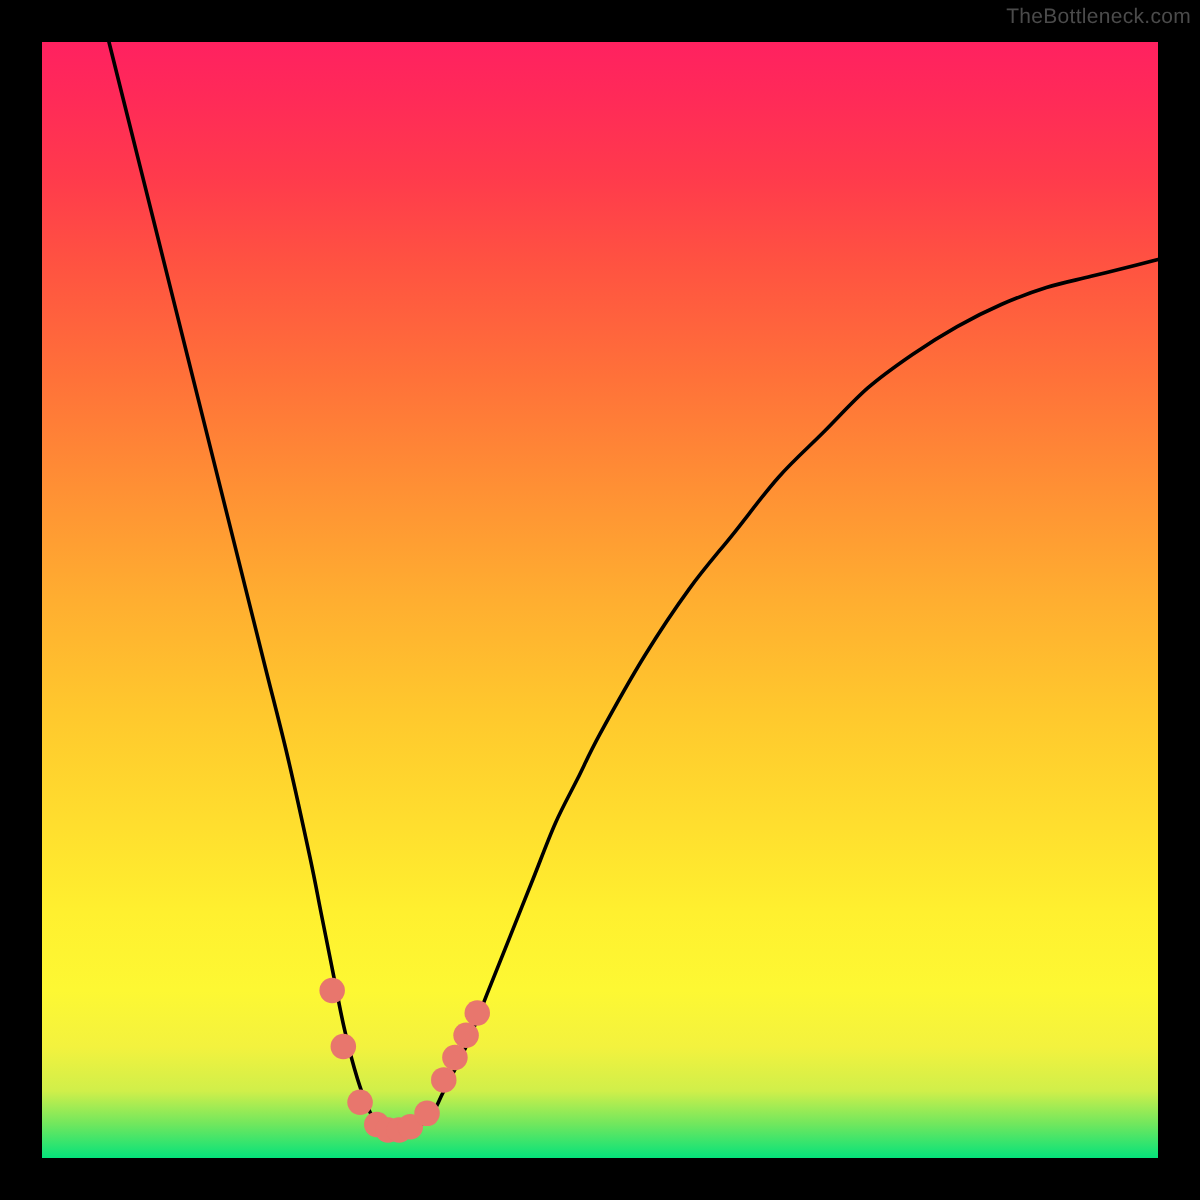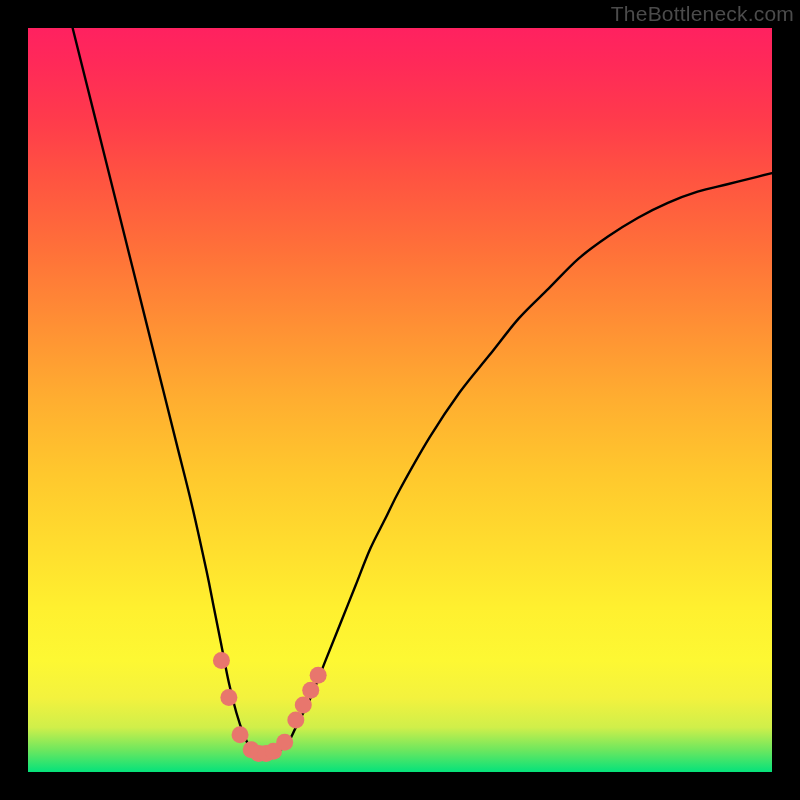--- a/index.html
+++ b/index.html
@@ -39,21 +39,21 @@
       #ff5341 80%,
       #ff3a4c 88%,
       #ff2a58 95%,
       #ff2160 100%);
   }
   .watermark {
     position: absolute;
     top: 2px;
     right: 6px;
     font-family: Arial, Helvetica, sans-serif;
-    font-size: 21px;
+    font-size: 14px;
     font-weight: 500;
     color: #4b4b4b;
     letter-spacing: 0.2px;
     user-select: none;
   }
   svg.curve {
     position: absolute;
     left: 0;
     top: 0;
     width: 744px;

